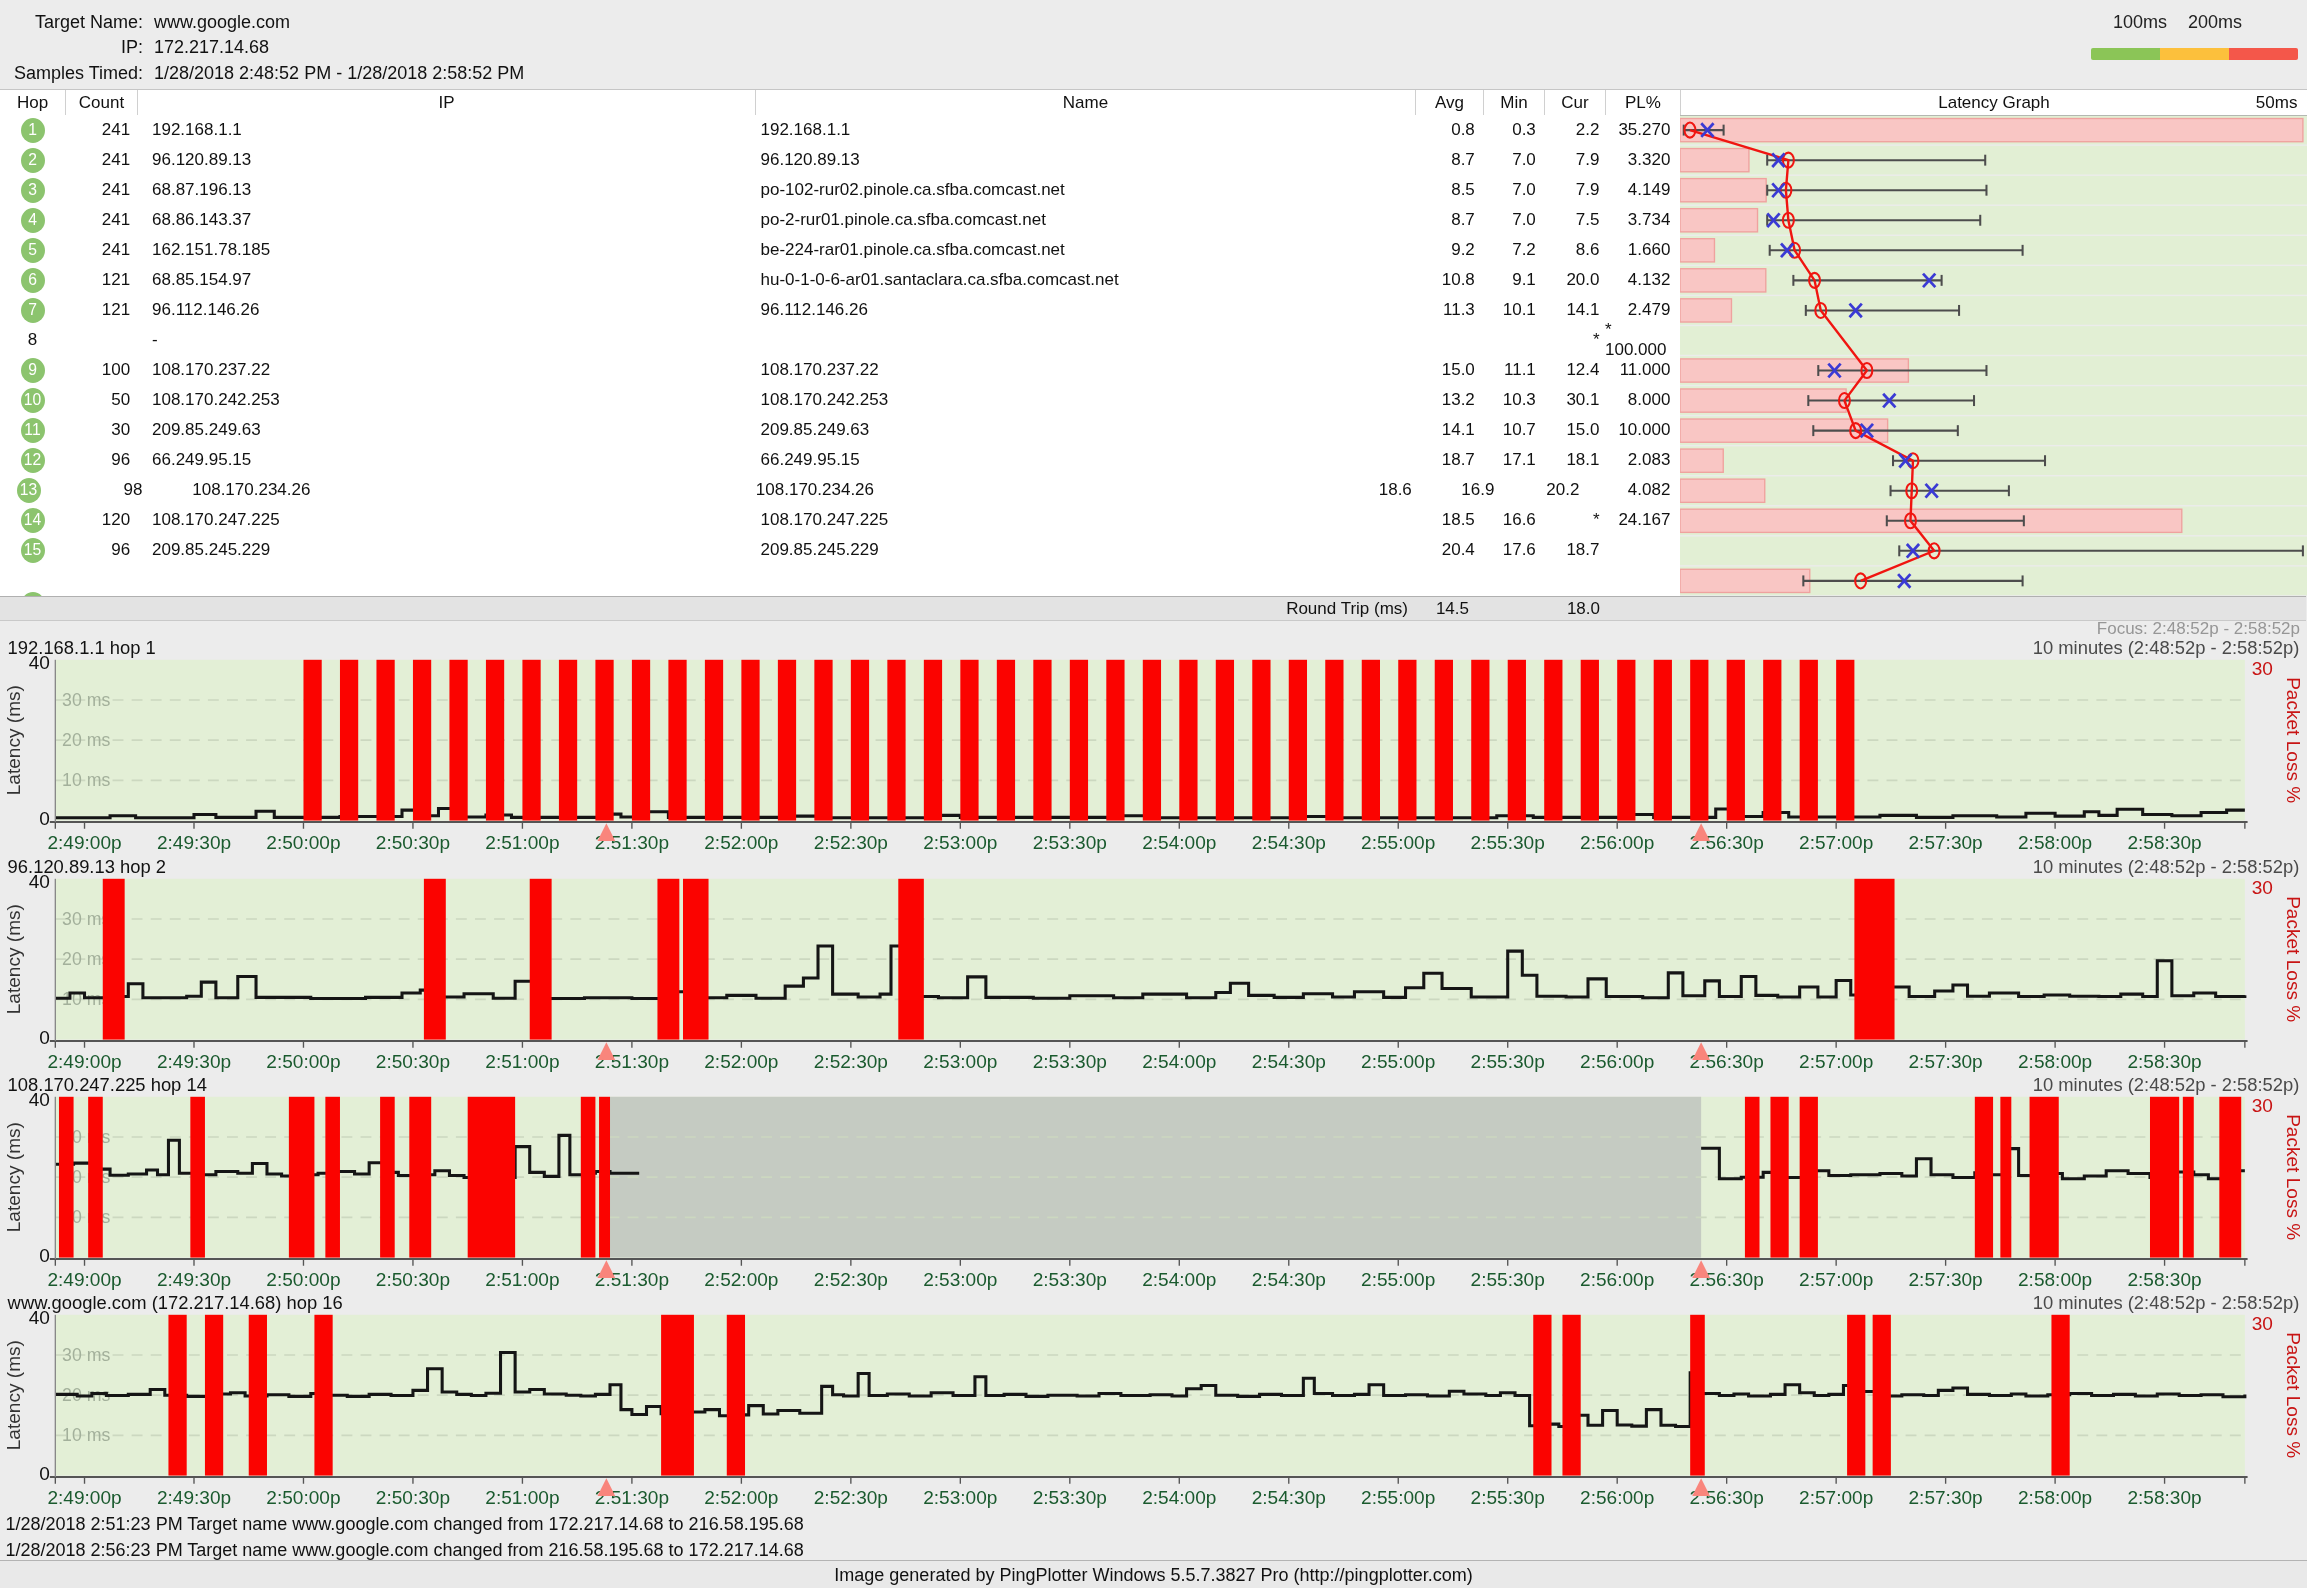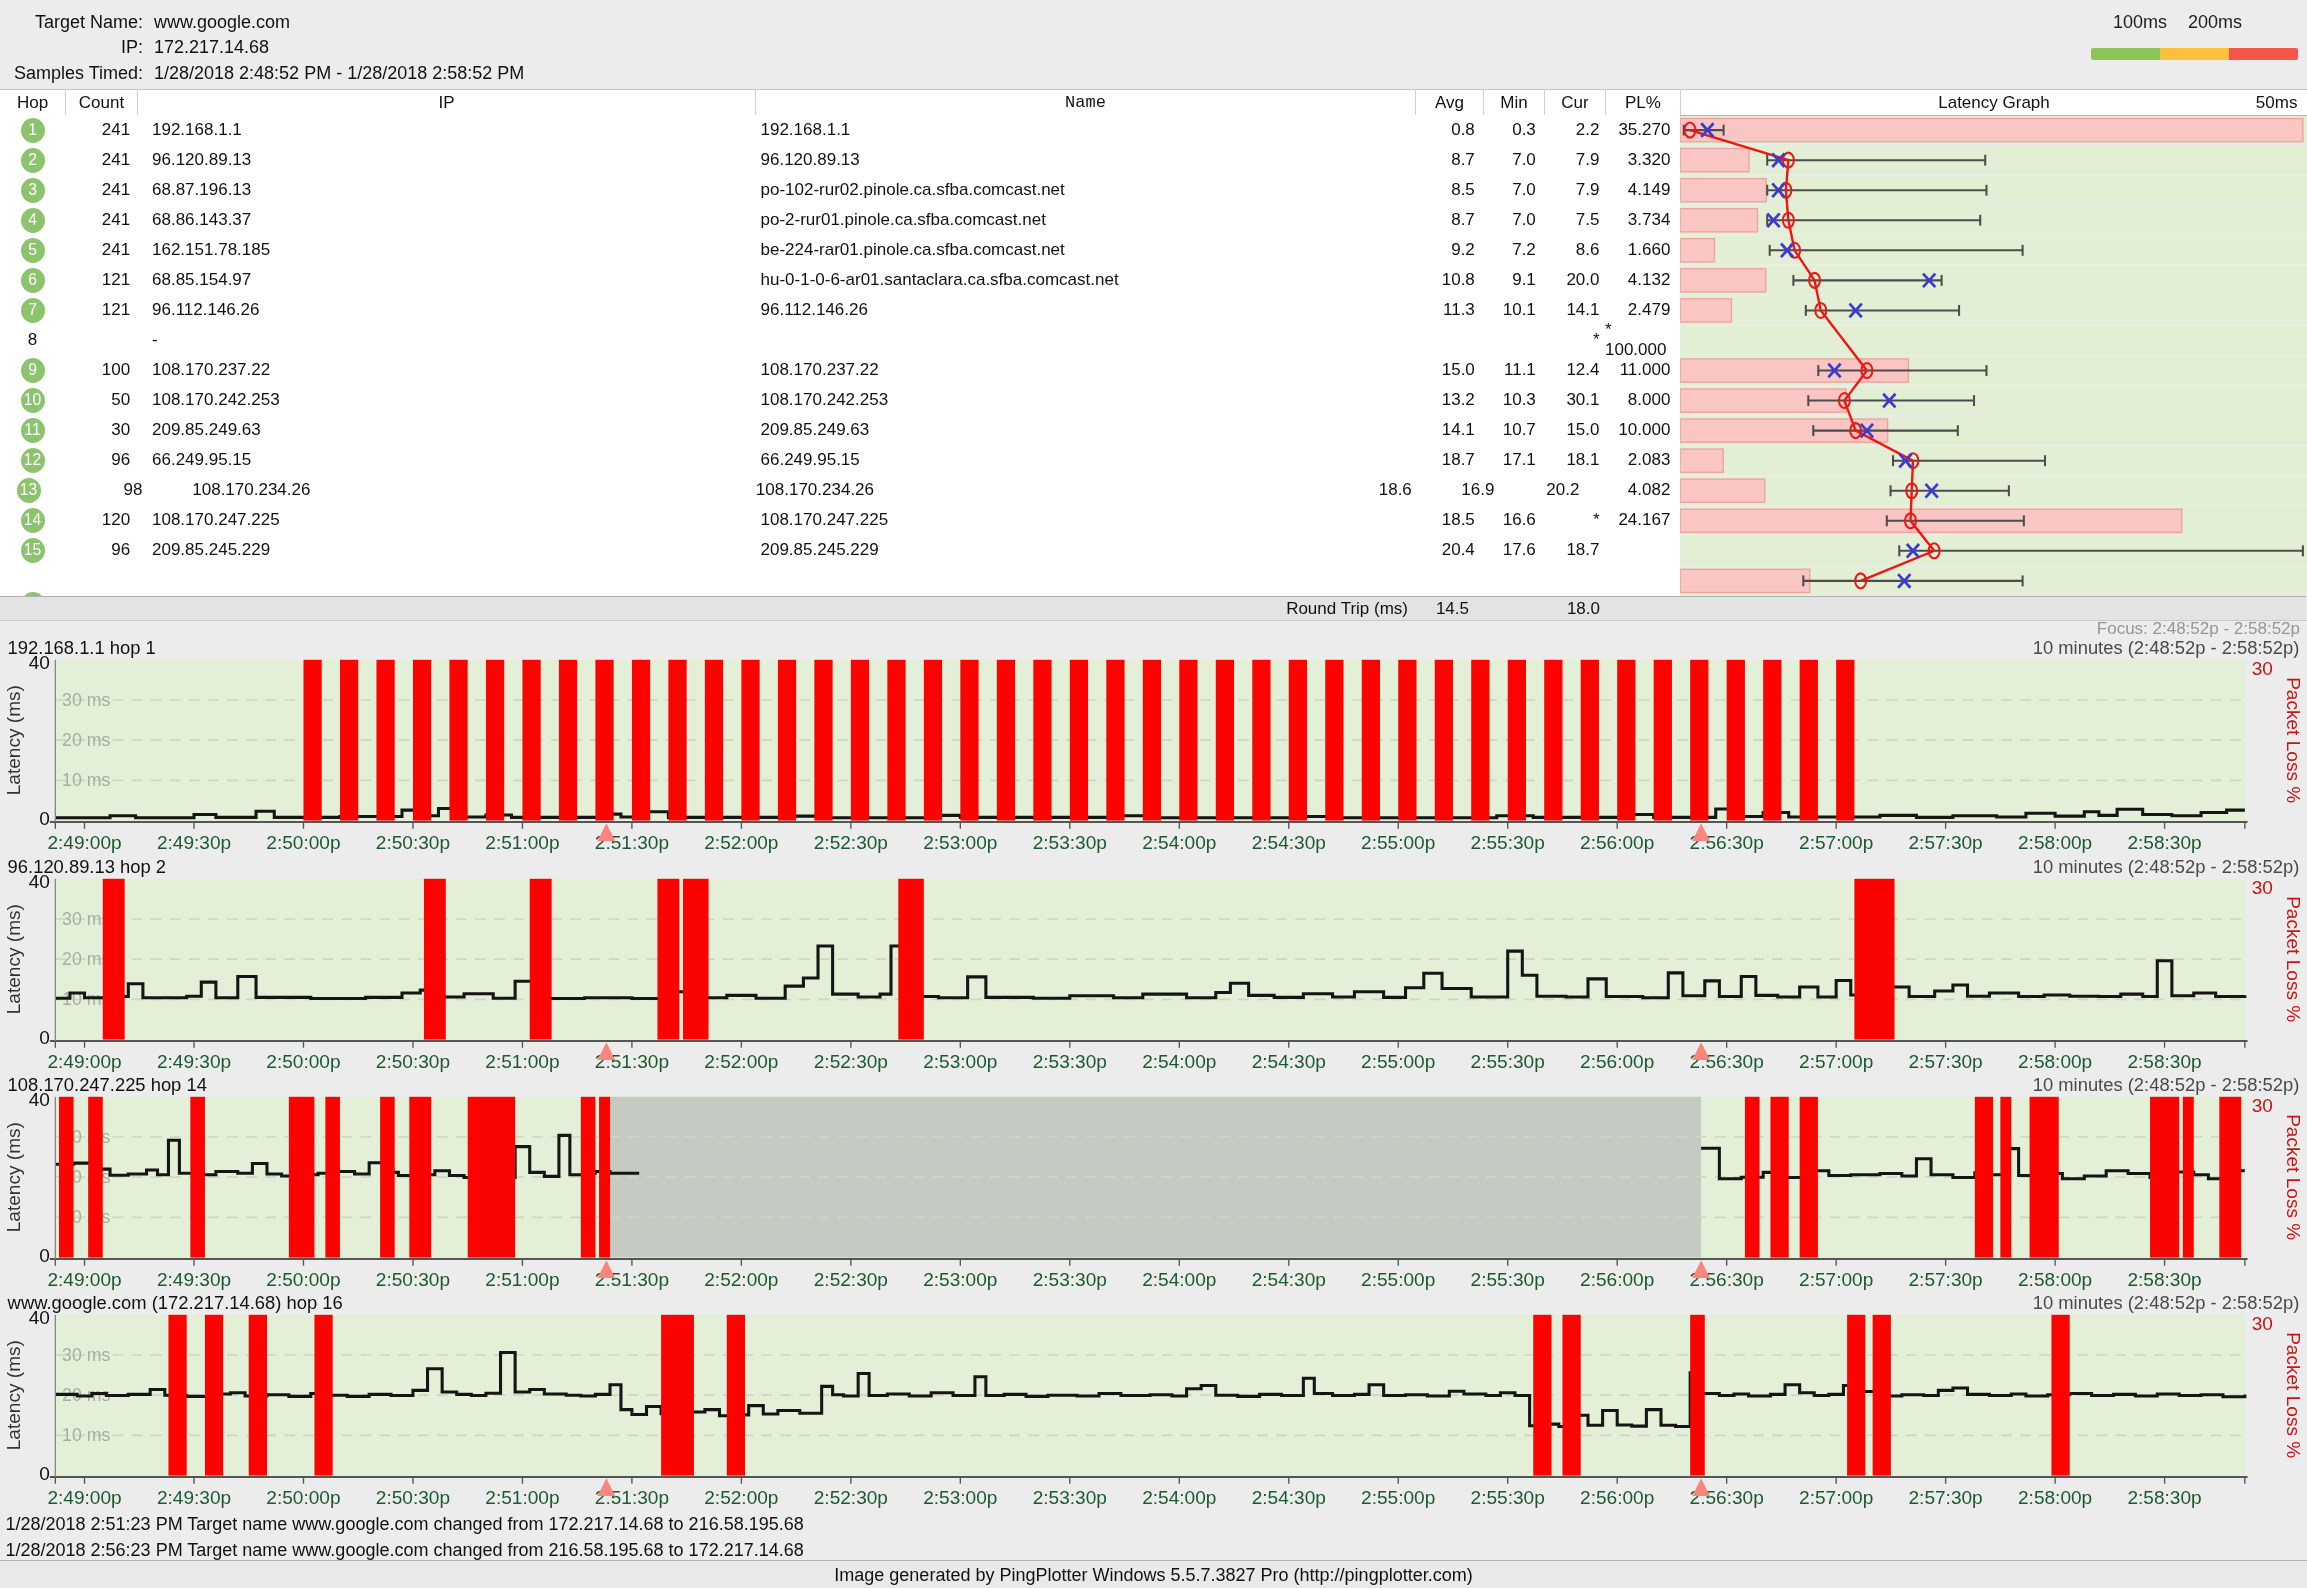--- a/index.html
+++ b/index.html
@@ -69,21 +69,21 @@
       <div style="background:#8bc557;"></div>
       <div style="background:#fcc03c;"></div>
       <div style="background:#f4574a;"></div>
     </div>
   </div>
 
   <div class="thead">
     <div class="th" style="width:65px;">Hop</div>
     <div class="th" style="width:72px;">Count</div>
     <div class="th" style="width:618px;">IP</div>
-    <div class="th" style="width:660px;font-family:Liberation Mono, monospace;">Name</div>
+    <div class="th" style="width:660px;">Name</div>
     <div class="th" style="width:68px;">Avg</div>
     <div class="th" style="width:61px;">Min</div>
     <div class="th" style="width:61px;">Cur</div>
     <div class="th" style="width:75px;">PL%</div>
     <div class="th" style="width:627px;">
       <span>Latency Graph</span>
       <span style="position:absolute;right:9.6px;margin-left:39px;">50ms</span>
     </div>
   </div>
 

